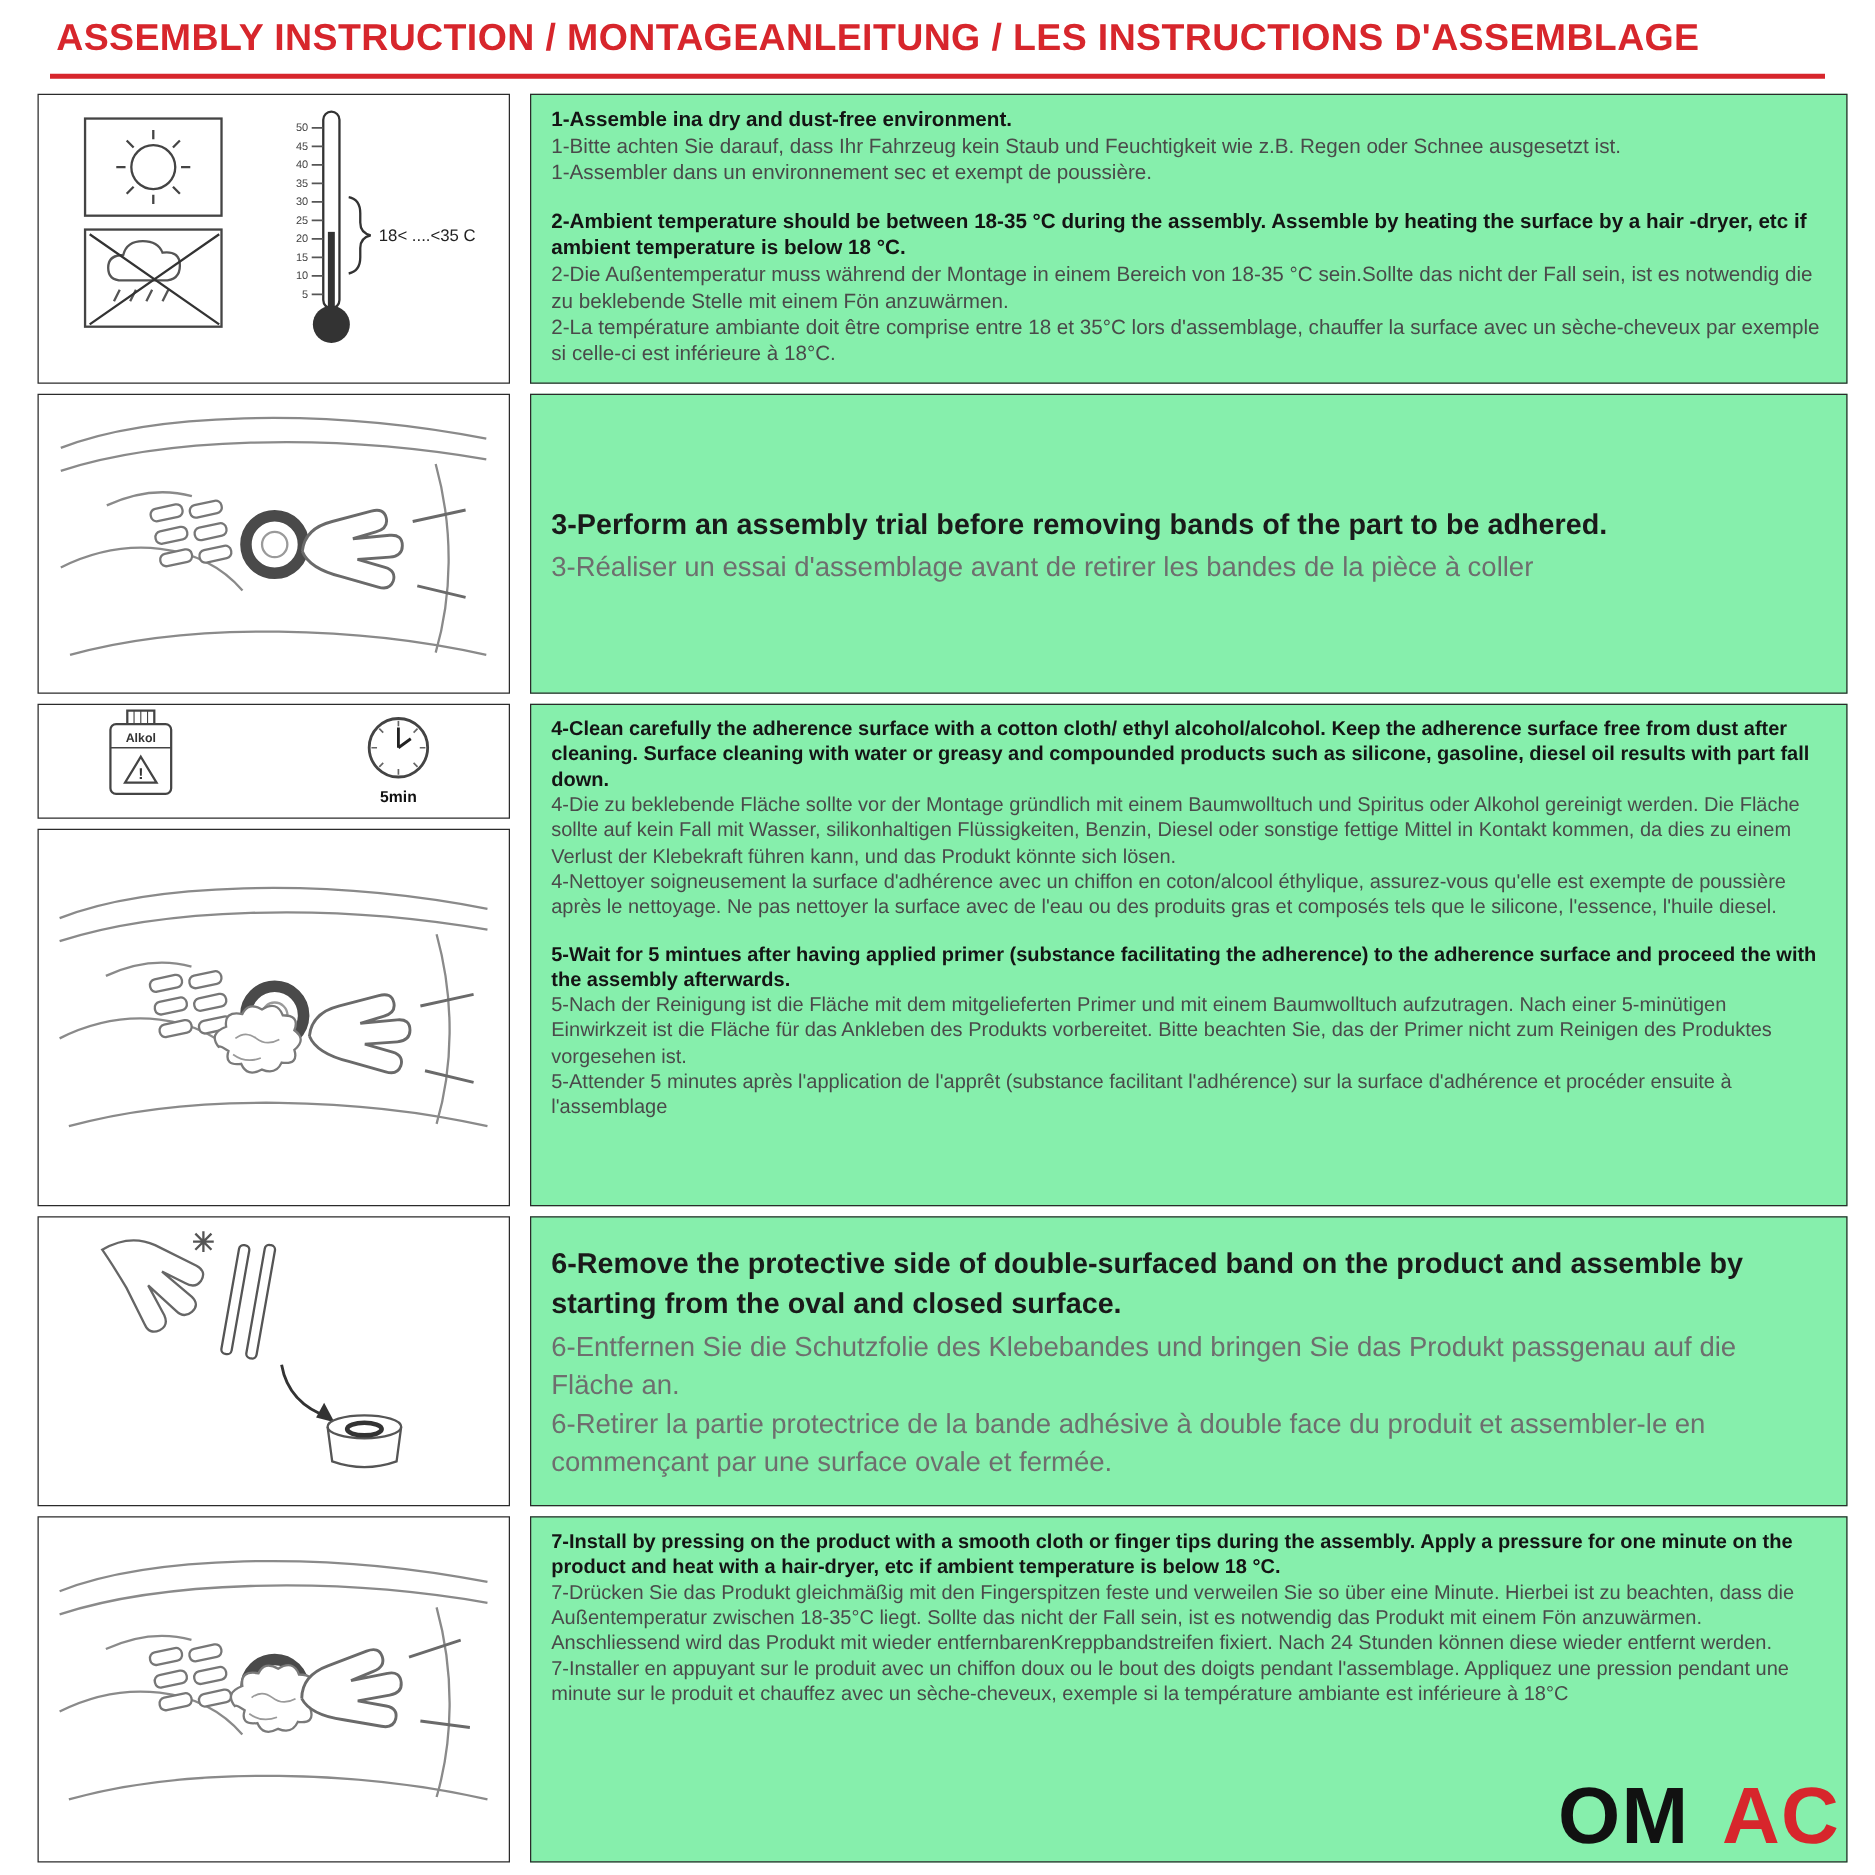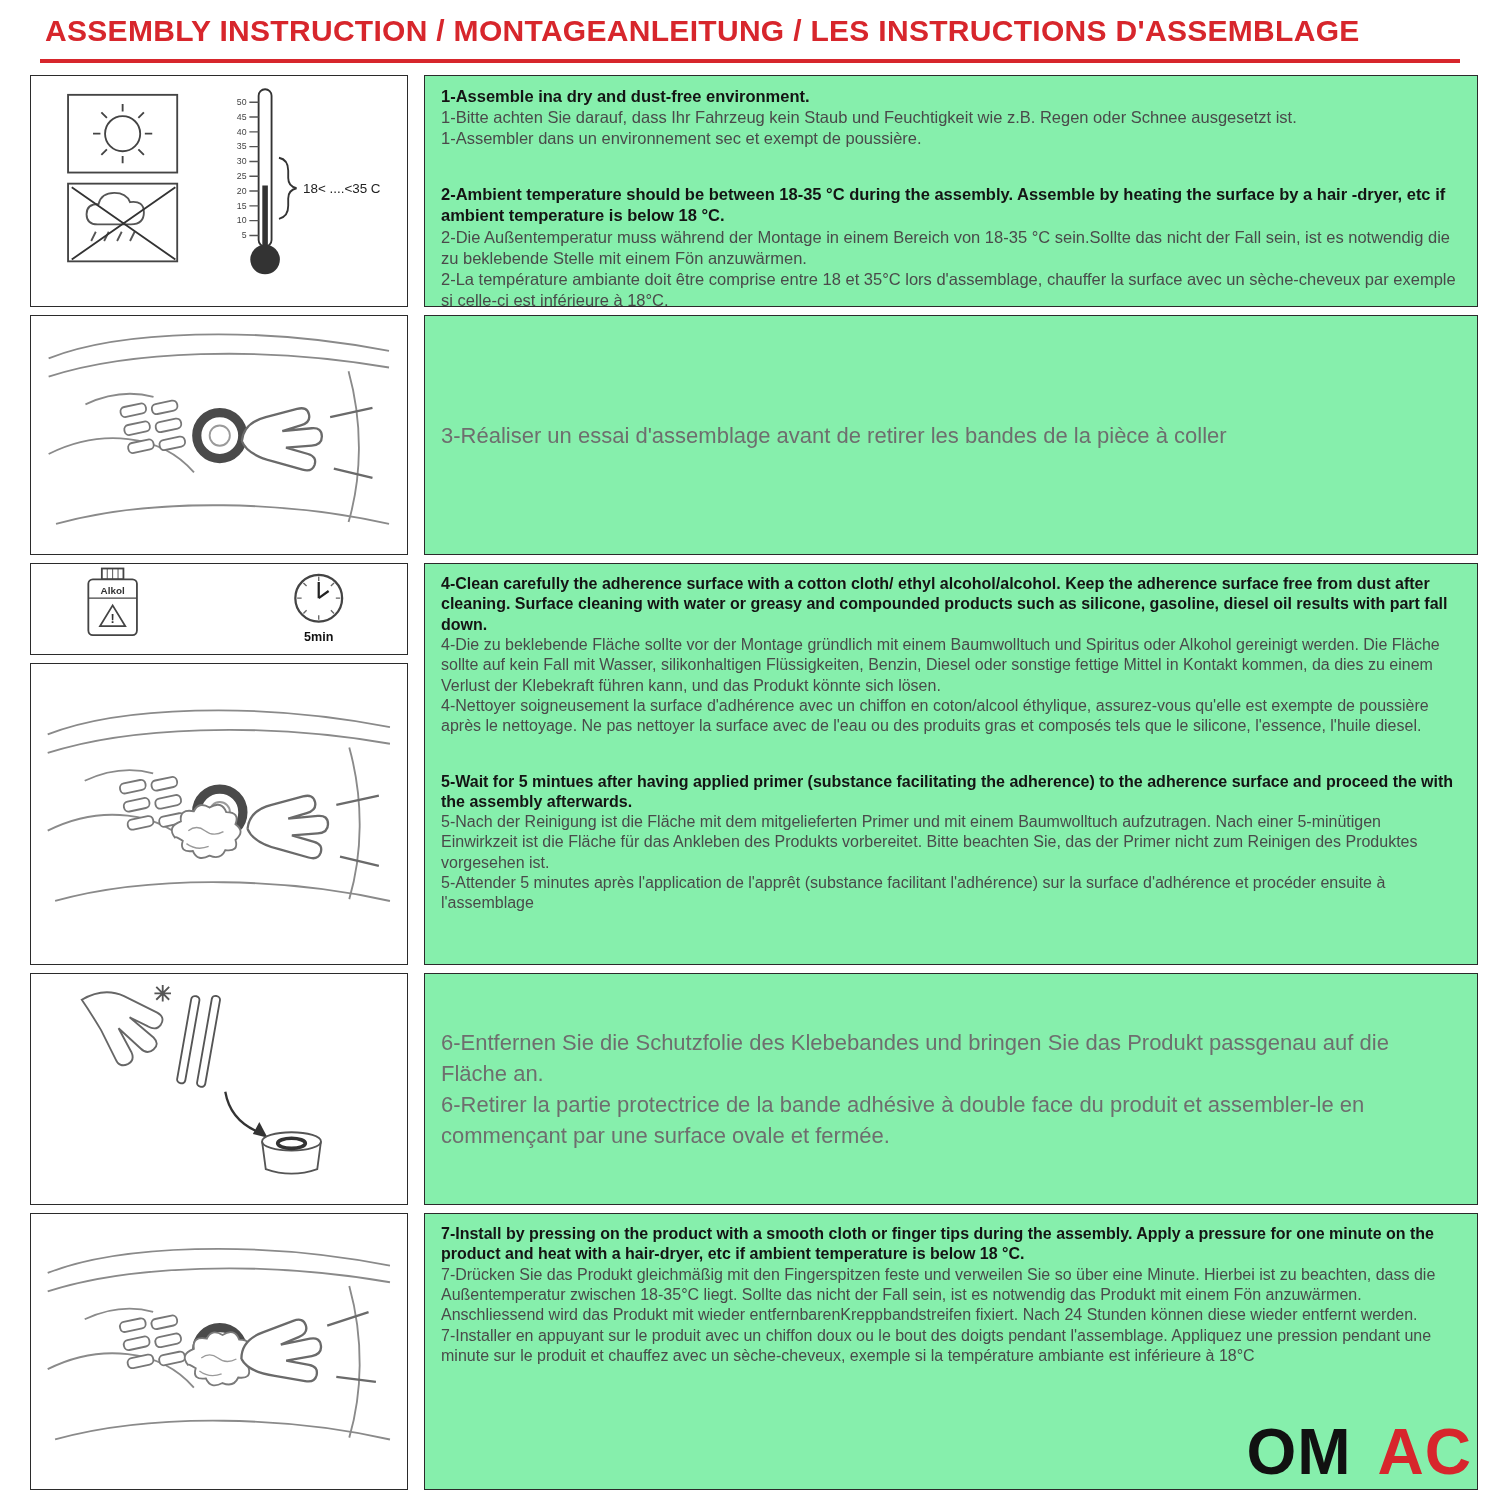--- a/index.html
+++ b/index.html
@@ -12,21 +12,21 @@
   .row { position:absolute; left:30px; width:1448px; }
   .figbox { position:absolute; left:0; top:0; bottom:0; width:378px; border:1.6px solid #2b2b2b; background:#fff;
             display:flex; align-items:flex-start; justify-content:center; }
   .figbox svg { width:93%; height:92%; }
   .textbox { position:absolute; left:394px; width:1054px; top:0; bottom:0; border:1.6px solid #2b2b2b; background:#86efac;
              padding:10px 16px 8px 16px; overflow:hidden; }
 
   .t-small p { font-size:16.5px; line-height:1.28; color:#4a4a4a; }
   .t-small p.b { font-weight:700; color:#141414; }
   .t-16 p { font-size:16px; line-height:1.27; }
-  .gap { margin-top:35px; }
+  .gap { margin-top:18px; }
 
   .t-big { display:flex; flex-direction:column; justify-content:center; }
   .t-big p { font-size:22px; line-height:1.4; color:#6e6e6e; }
   .t-big p.b { font-size:23px; font-weight:700; color:#1a1a1a; margin-bottom:4px; }
 
   .row1 { top:75px;  height:232px; }
   .row2 { top:315px; height:240px; }
   .row3 { top:563px; height:402px;border-radius:28px; }
   .row4 { top:973px; height:232px; }
   .row5 { top:1213px;height:277px; }
@@ -130,20 +130,21 @@
   </div>
 
   <div class="row row2">
     <div class="figbox">
       <svg viewBox="0 0 378 238">
         <use href="#g-car"></use>
         <use href="#g-hand" transform="translate(206,84)"></use>
       </svg>
     </div>
     <div class="textbox t-big">
+      <p class="b">3-Perform an assembly trial before removing bands of the part to be adhered.</p>
       <p>3-Réaliser un essai d'assemblage avant de retirer les bandes de la pièce à coller</p>
     </div>
   </div>
 
   <div class="row row3">
     <div class="figbox figbox-a">
       <svg viewBox="0 0 378 92">
         <g>
           <rect x="59" y="5" width="24" height="12" fill="#fff" stroke="#444" stroke-width="2"></rect>
           <path d="M65,5 v12 M71,5 v12 M77,5 v12" stroke="#444" stroke-width="1"></path>
@@ -194,20 +195,21 @@
         <path d="M196,128 q6,34 42,46" fill="none" stroke="#333" stroke-width="2.5"></path>
         <polygon points="242,178 226,174 233,161" fill="#333"></polygon>
         <g fill="#fff" stroke="#555" stroke-width="2">
           <ellipse cx="268" cy="182" rx="32" ry="10"></ellipse>
           <path d="M236,182 L240,212 q28,10 56,0 L300,182" fill="none"></path>
           <ellipse cx="268" cy="184" rx="15" ry="5.5" fill="none" stroke="#333" stroke-width="4"></ellipse>
         </g>
       </svg>
     </div>
     <div class="textbox t-big">
+      <p class="b">6-Remove the protective side of double-surfaced band on the product and assemble by starting from the oval and closed surface.</p>
       <p>6-Entfernen Sie die Schutzfolie des Klebebandes und bringen Sie das Produkt passgenau auf die Fläche an.</p>
       <p>6-Retirer la partie protectrice de la bande adhésive à double face du produit et assembler-le en commençant par une surface ovale et fermée.</p>
     </div>
   </div>
 
   <div class="row row5">
     <div class="figbox">
       <svg viewBox="0 0 378 238">
         <use href="#g-car"></use>
         <use href="#g-cloth" transform="translate(142,100)"></use>

